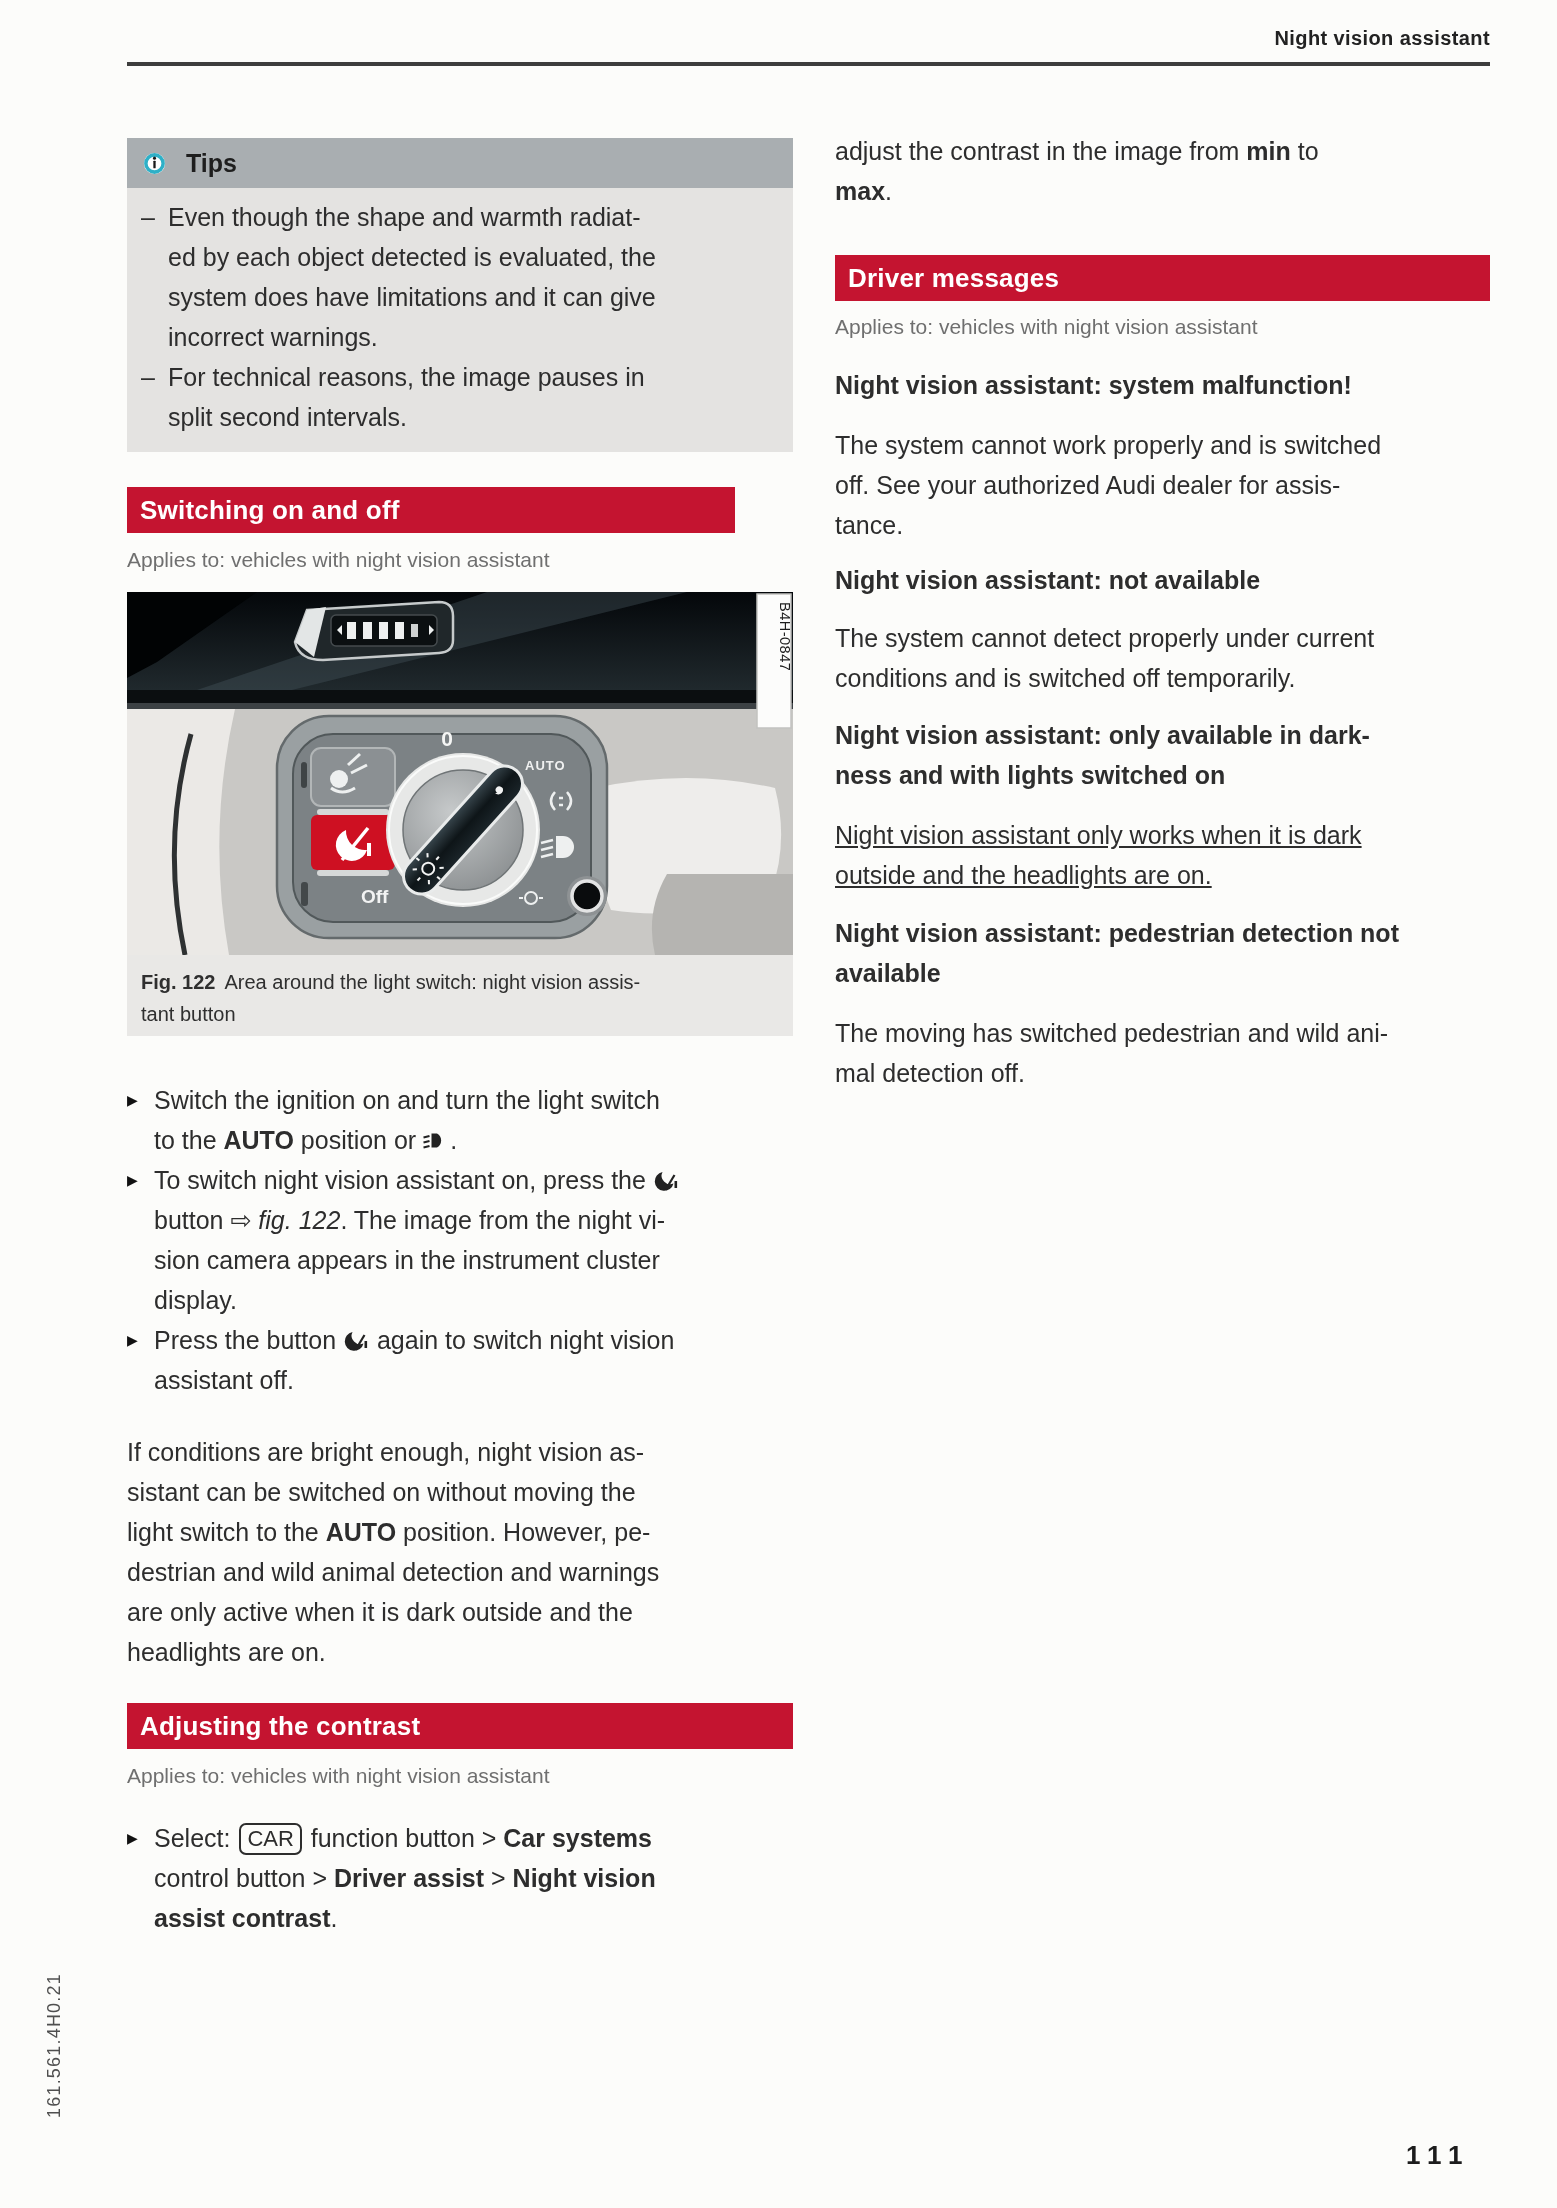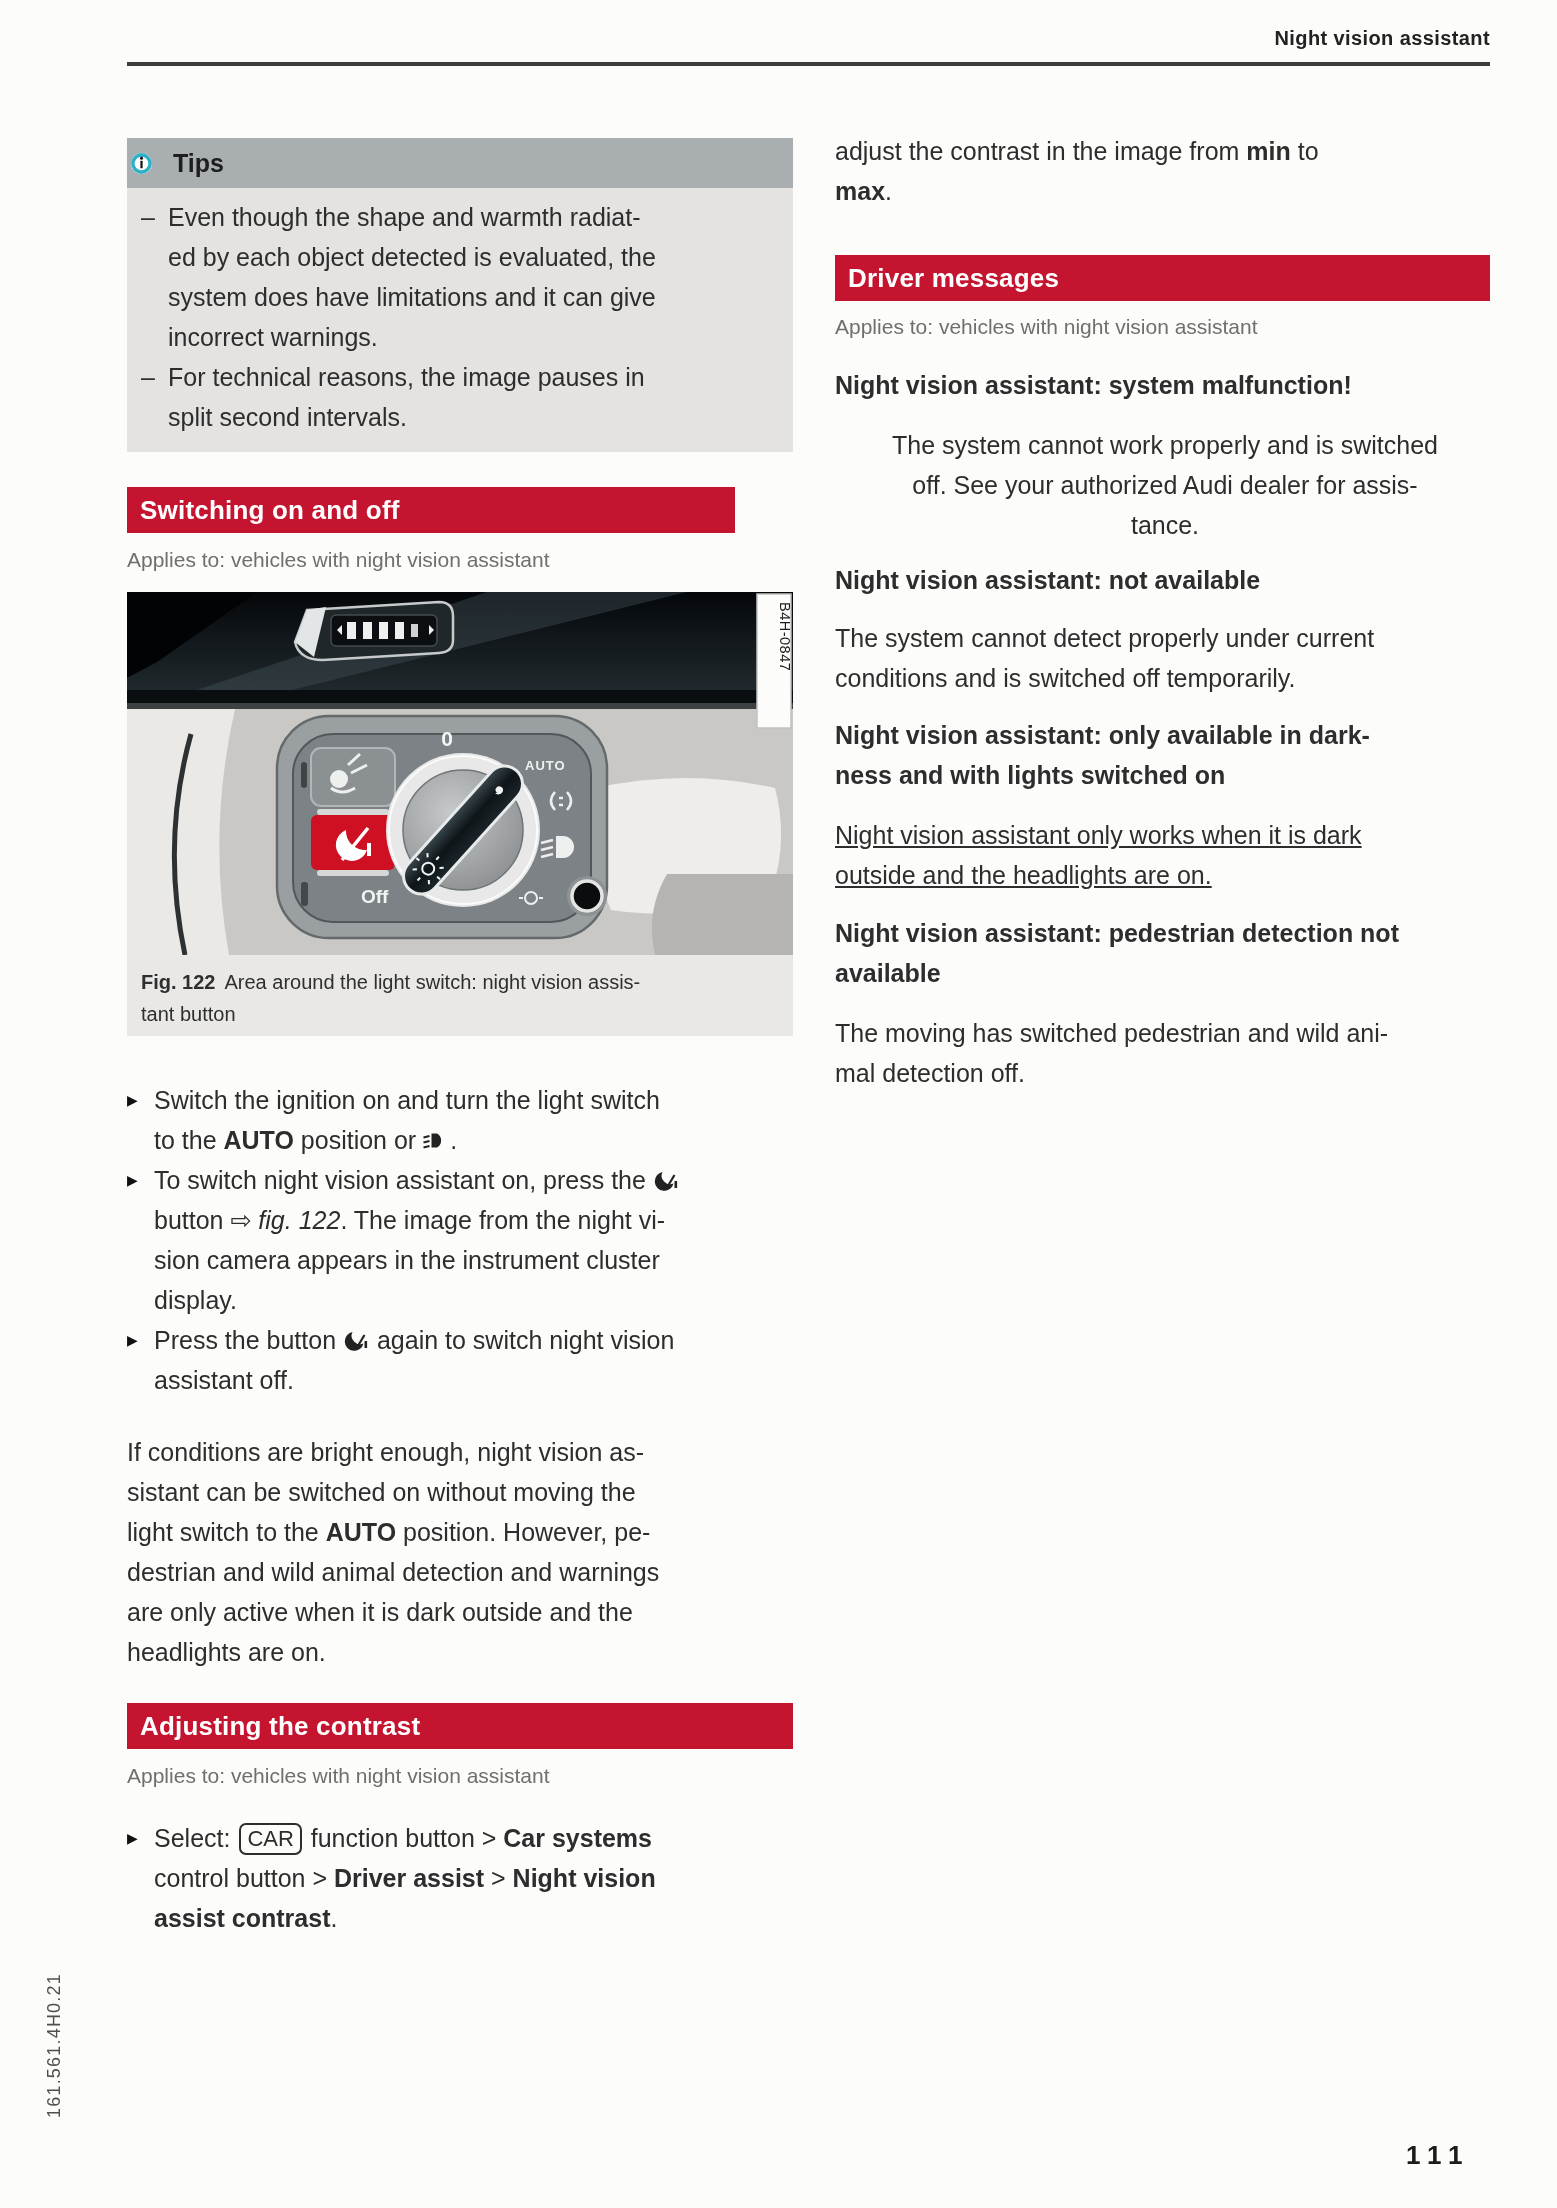--- a/index.html
+++ b/index.html
@@ -9,21 +9,21 @@
   b{font-weight:bold;} i{font-style:italic;}
   .txt{font-size:25px;line-height:40px;white-space:pre-line;}
   .applies{font-size:21px;line-height:32px;color:#6f6f6f;}
   .red-bar{background:#c41430;color:#ffffff;font-size:26px;font-weight:bold;
            height:46px;line-height:46px;padding-left:13px;letter-spacing:.2px;box-sizing:border-box;}
   .msg-head{font-size:25px;line-height:40px;font-weight:bold;white-space:pre-line;}
   .page-title{font-size:20px;font-weight:bold;letter-spacing:.4px;color:#222;}
   .rule{background:#3d3d3d;height:4px;}
   
   .tips{width:666px;}
-  .tips-head{display:flex;align-items:center;height:50px;background:#a9aeb1;padding-left:1px;gap:18px;}
+  .tips-head{display:flex;align-items:center;height:50px;background:#a9aeb1;padding-left:14px;gap:18px;}
   .tips-title{font-size:25px;font-weight:bold;color:#1e1e1e;}
   .tips-body{background:#e4e3e1;padding:9px 14px 15px 14px;}
   .tips-item{display:flex;}
   .dash{width:27px;flex:none;font-size:25px;line-height:40px;}
   
   .li{display:flex;}
   .marker{width:27px;flex:none;font-size:14px;line-height:40px;color:#111;}
   
   .figure{width:666px;}
   .fig-img{display:block;width:666px;height:363px;}
@@ -249,21 +249,21 @@
   </div>
 
 
   <div class="abs txt" style="left:835px;top:131px;width:660px;"><span>adjust the contrast in the image from </span><b>min</b><span> to
 </span><b>max</b><span>.</span></div>
 
   <div class="abs red-bar" style="left:835px;top:255px;width:655px;">Driver messages</div>
   <div class="abs applies" style="left:835px;top:311px;width:655px;">Applies to: vehicles with night vision assistant</div>
 
   <div class="abs msg-head" style="left:835px;top:365px;width:660px;">Night vision assistant: system malfunction!</div>
-  <div class="abs txt" style="left:835px;top:425px;width:660px;text-align:center;">The system cannot work properly and is switched
+  <div class="abs txt" style="left:835px;top:425px;width:660px;">The system cannot work properly and is switched
 off. See your authorized Audi dealer for assis-
 tance.</div>
 
   <div class="abs msg-head" style="left:835px;top:560px;width:660px;">Night vision assistant: not available</div>
   <div class="abs txt" style="left:835px;top:618px;width:660px;">The system cannot detect properly under current
 conditions and is switched off temporarily.</div>
 
   <div class="abs msg-head" style="left:835px;top:715px;width:660px;">Night vision assistant: only available in dark-
 ness and with lights switched on</div>
   <div class="abs txt" style="left:835px;top:815px;width:660px;text-decoration:underline;">Night vision assistant only works when it is dark

